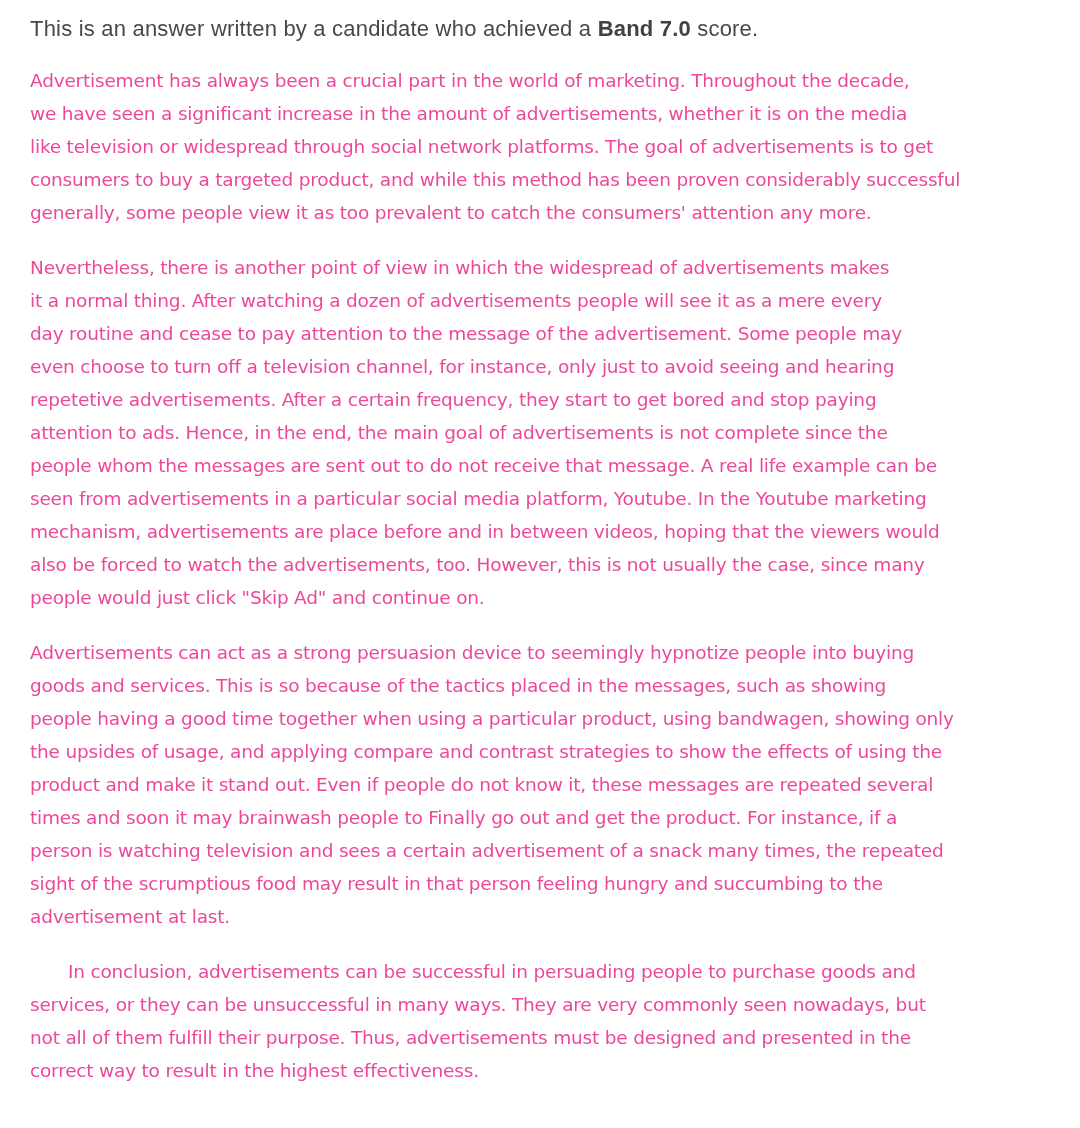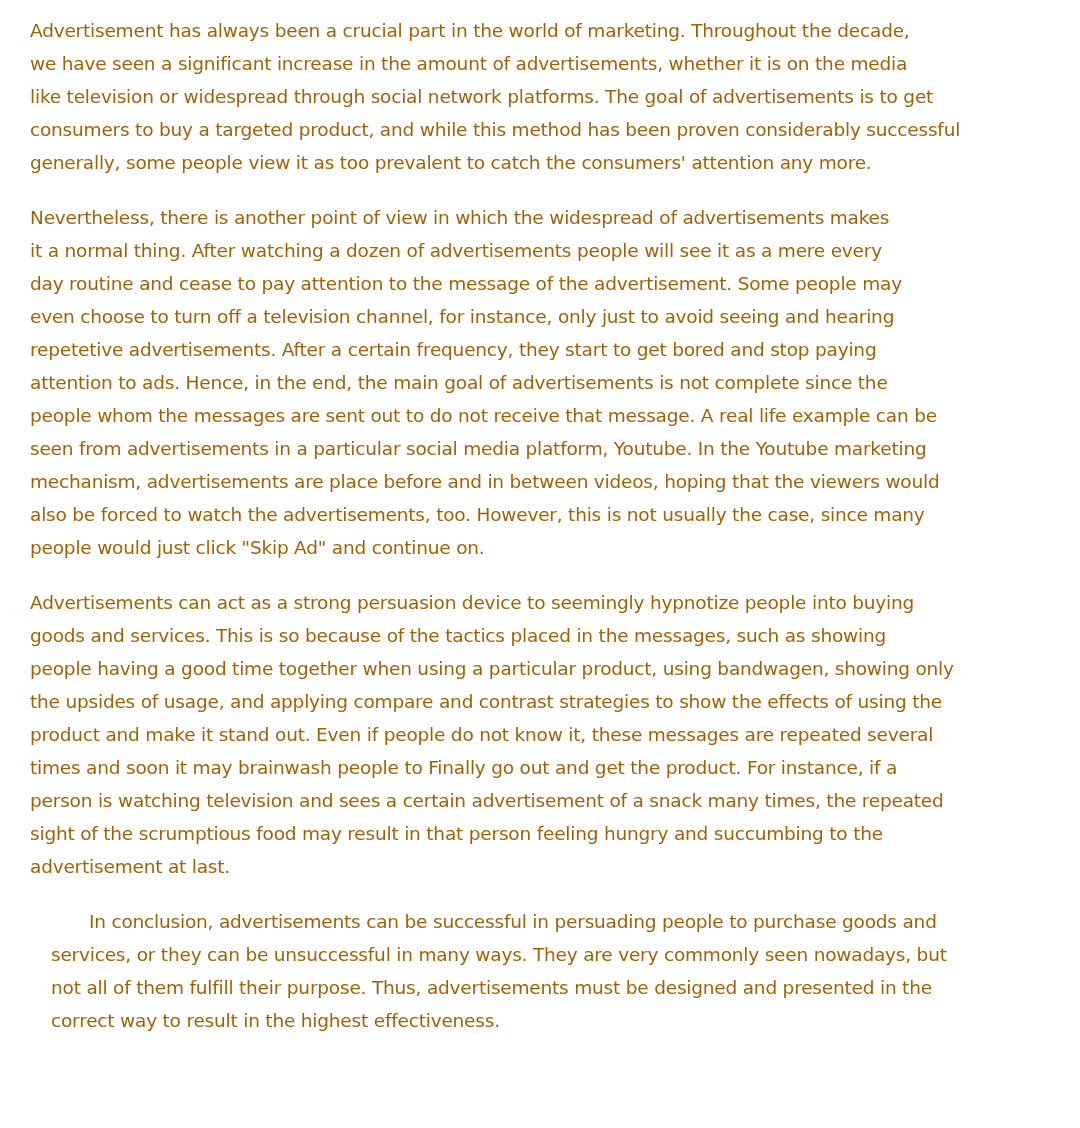--- a/index.html
+++ b/index.html
@@ -23,38 +23,38 @@
     letter-spacing: 0.2px;
   }
   .caption strong {
     font-weight: 700;
     color: #424242;
   }
   .essay-para {
     font-family: "DejaVu Sans", sans-serif;
     font-size: 18.5px;
     line-height: 33px;
-    color: #a16207;
+    color: #ec4899;
     white-space: pre-line;
     margin-bottom: 22px;
     letter-spacing: -0.2px;
   }
   .essay-para.first-line-indent {
     text-indent: 38px;
-    margin-left: 21px;
   }
   .essay-para:last-child {
     margin-bottom: 0;
   }
 </style>
 </head>
 <body>
 
 <div class="page">
 
+  <p class="caption"><span>This is an answer written by a candidate who achieved a </span><strong>Band 7.0</strong><span> score.</span></p>
 
   <p class="essay-para">Advertisement has always been a crucial part in the world of marketing. Throughout the decade,
 we have seen a significant increase in the amount of advertisements, whether it is on the media
 like television or widespread through social network platforms. The goal of advertisements is to get
 consumers to buy a targeted product, and while this method has been proven considerably successful
 generally, some people view it as too prevalent to catch the consumers' attention any more.</p>
 
   <p class="essay-para">Nevertheless, there is another point of view in which the widespread of advertisements makes
 it a normal thing. After watching a dozen of advertisements people will see it as a mere every
 day routine and cease to pay attention to the message of the advertisement. Some people may

